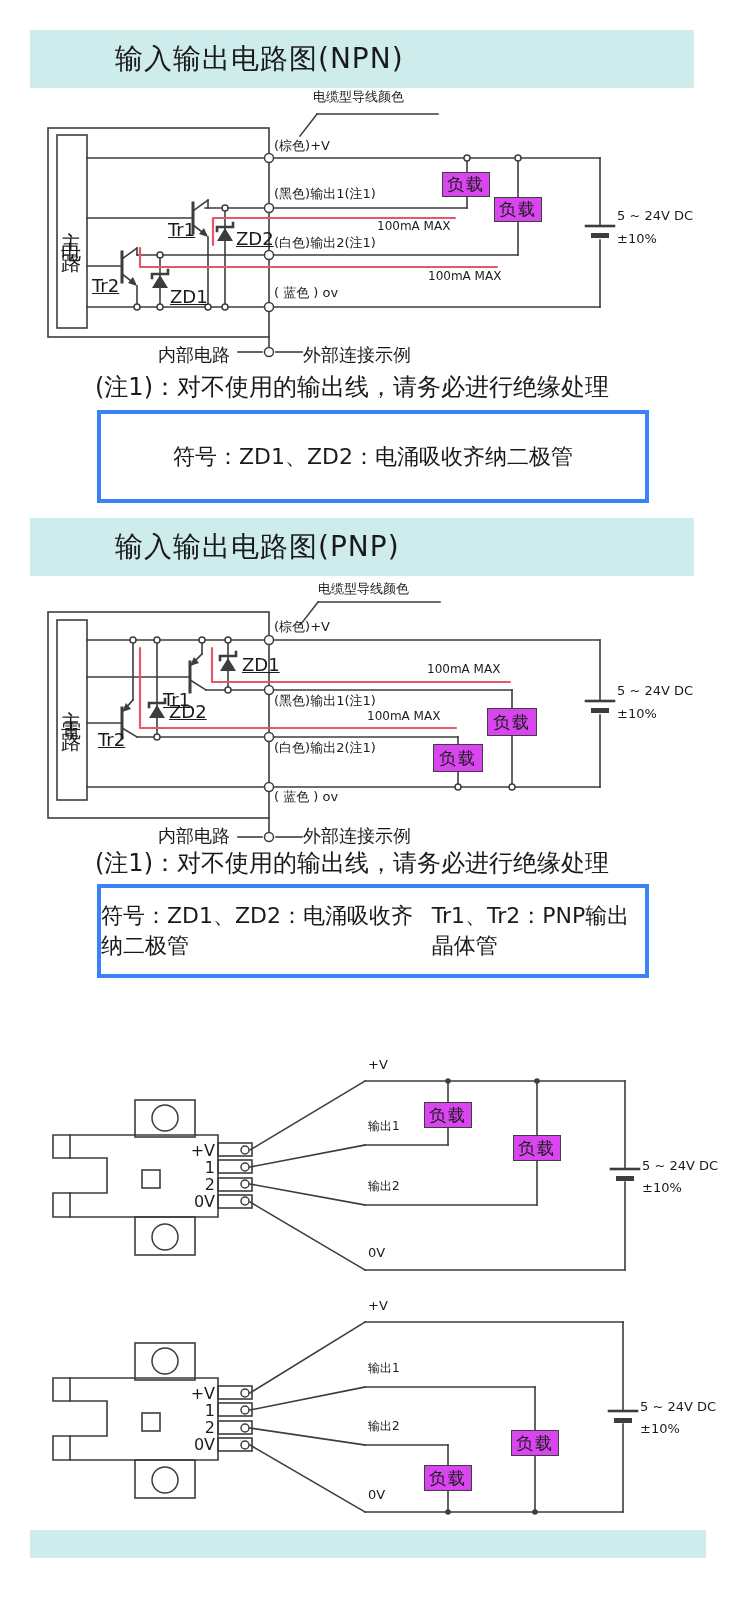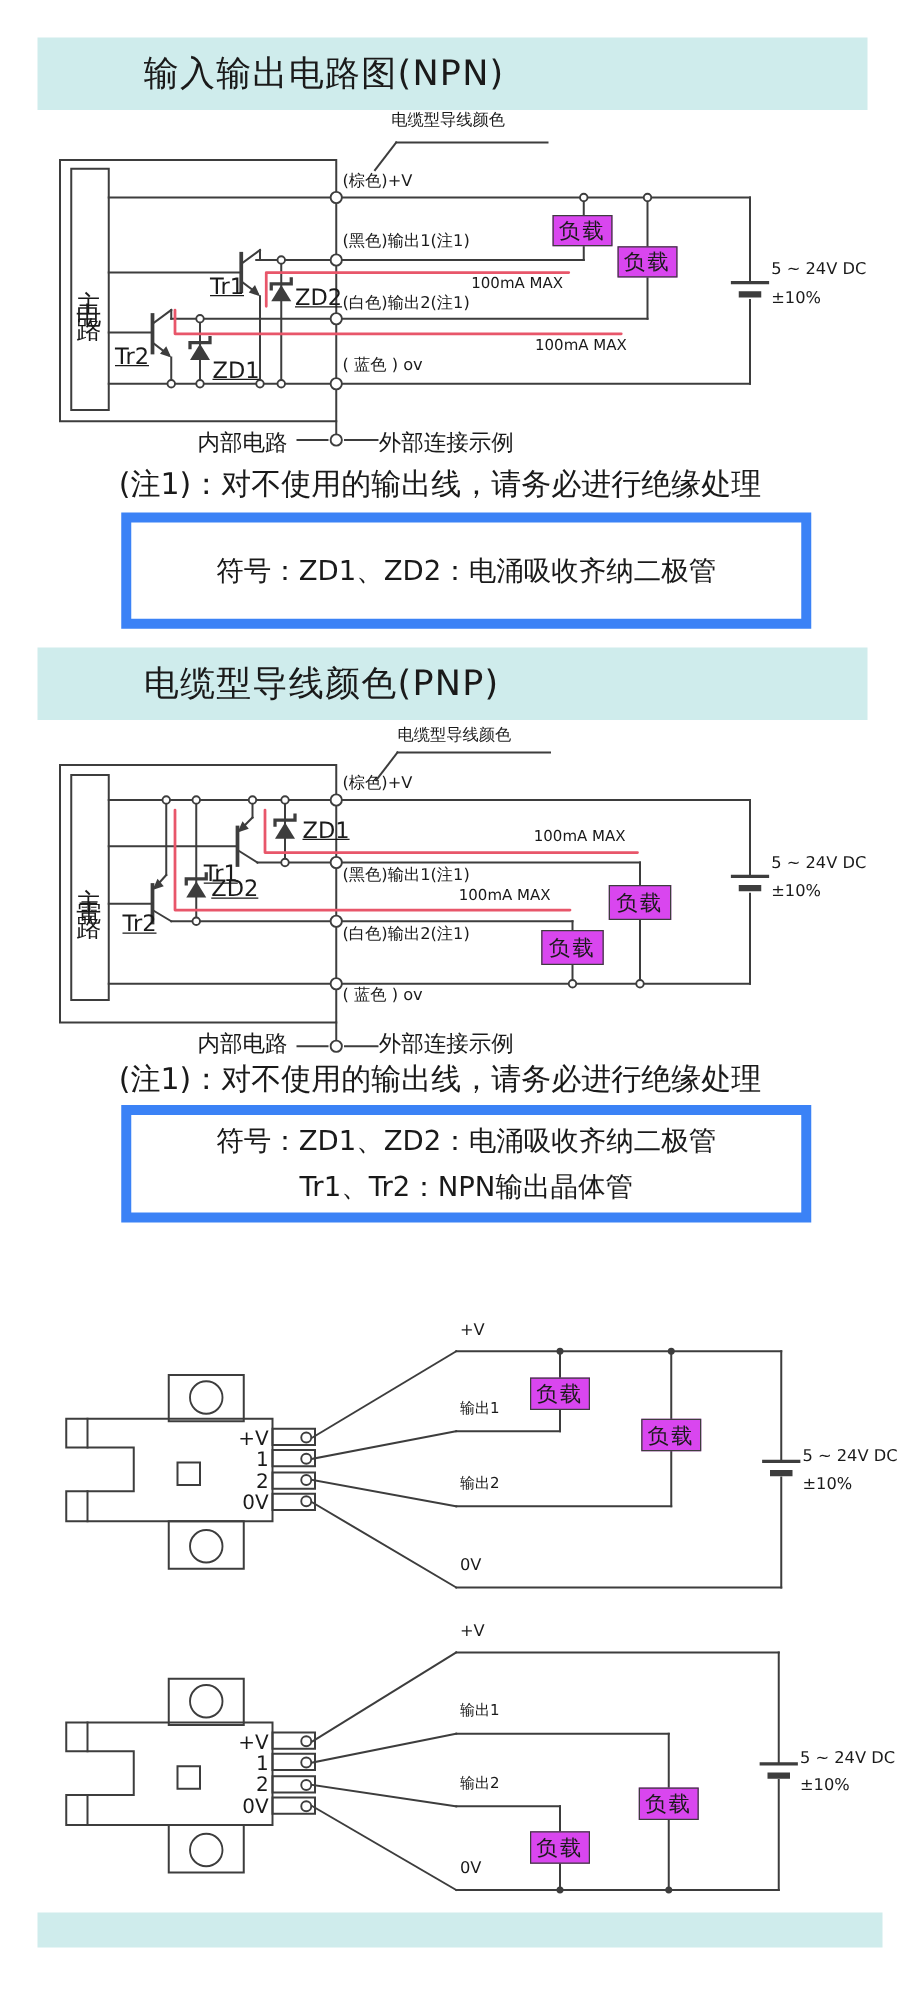--- a/index.html
+++ b/index.html
@@ -10,39 +10,39 @@
        display:flex;align-items:center;padding-left:85px;box-sizing:border-box;
        font-size:28px;font-weight:500;letter-spacing:1px;}
   .accentbar{position:absolute;left:30px;width:676px;height:28px;background:var(--teal);}
   svg.lw{position:absolute;left:0;top:0;}
   .lb{position:absolute;white-space:nowrap;line-height:1.15;font-size:13px;}
   .f16{font-size:12px;} .f15{font-size:18px;text-decoration:underline;} .f18{font-size:18px;} .f19{font-size:24px;font-weight:500;}
   .loadbox{position:absolute;border:1.7px solid var(--line);background:#d946ef;box-sizing:border-box;
        display:flex;align-items:center;justify-content:center;font-size:17px;letter-spacing:2px;}
   .vtext{position:absolute;display:flex;align-items:center;justify-content:center;
        writing-mode:vertical-rl;text-orientation:upright;font-size:20px;font-weight:500;letter-spacing:11px;}
-  .symbox{position:absolute;left:97px;width:552px;border:8px solid #3b82f6;background:#fff;box-sizing:border-box;
-       display:flex;flex-direction:column;align-items:center;justify-content:center;gap:7px;
+  .symbox{position:absolute;left:97px;width:552px;border:4px solid #3b82f6;background:#fff;box-sizing:border-box;
+       display:flex;flex-direction:row;align-items:center;justify-content:center;gap:7px;
        font-size:22px;font-weight:500;}
   .term{position:absolute;left:185px;width:30px;text-align:right;font-size:16px;font-weight:500;}
   
   .w{stroke:var(--line);stroke-width:1.6;fill:none;stroke-linecap:square;}
   .w25{stroke:var(--line);stroke-width:2.6;fill:none;stroke-linecap:square;}
   .w3{stroke:var(--line);stroke-width:3;fill:none;stroke-linecap:square;}
   .fl{fill:var(--line);stroke:none;}
   .nd{fill:#fff;stroke:var(--line);stroke-width:1.5;}
   .rd{stroke:var(--red);stroke-width:2.2;fill:none;stroke-linejoin:round;stroke-linecap:round;}
 </style>
 </head>
 <body>
 
 <div class="page">
 
   <div class="hdr" style="top:30px;">输入输出电路图(NPN)</div>
-  <div class="hdr" style="top:518px;">电缆型导线颜色(PNP)</div>
+  <div class="hdr" style="top:518px;">输入输出电路图(PNP)</div>
   <div class="accentbar" style="top:1530px;"></div>
 
   <svg class="lw" width="734" height="1599" viewBox="0 0 734 1599">
 
     <g>
       <rect class="w" x="48" y="128" width="221" height="209"></rect>
       <line class="w" x1="269" y1="337" x2="269" y2="352"></line>
       <rect class="w" x="57" y="135" width="30" height="193"></rect>
 
       <line class="w" x1="317" y1="114" x2="438" y2="114"></line>
@@ -289,21 +289,21 @@
   <div class="vtext" style="left:57px;top:622px;width:30px;height:176px;">主電路</div>
   <div class="loadbox" style="left:487px;top:708px;width:50px;height:28px;">负载</div>
   <div class="loadbox" style="left:433px;top:744px;width:50px;height:28px;">负载</div>
   <div class="lb" style="left:617px;top:684px;">5 ~ 24V DC</div>
   <div class="lb" style="left:617px;top:707px;">±10%</div>
   <div class="lb f18" style="left:158px;top:826px;">内部电路</div>
   <div class="lb f18" style="left:303px;top:826px;">外部连接示例</div>
   <div class="lb f19" style="left:95px;top:850px;">(注1)：对不使用的输出线，请务必进行绝缘处理</div>
   <div class="symbox" style="top:884px;height:94px;">
     <div>符号：ZD1、ZD2：电涌吸收齐纳二极管</div>
-    <div>Tr1、Tr2：NPN输出晶体管</div>
+    <div>Tr1、Tr2：PNP输出晶体管</div>
   </div>
 
   <div class="term" style="top:1141px;">+V</div>
   <div class="term" style="top:1158px;">1</div>
   <div class="term" style="top:1175px;">2</div>
   <div class="term" style="top:1192px;">0V</div>
   <div class="lb" style="left:368px;top:1058px;">+V</div>
   <div class="lb f16" style="left:368px;top:1120px;">输出1</div>
   <div class="lb f16" style="left:368px;top:1180px;">输出2</div>
   <div class="lb" style="left:368px;top:1246px;">0V</div>

